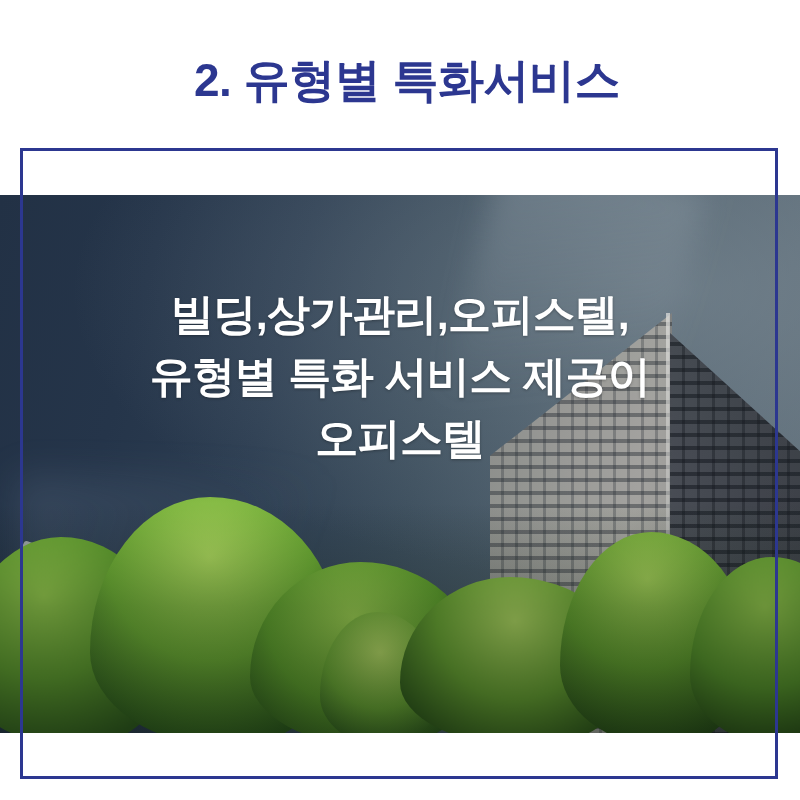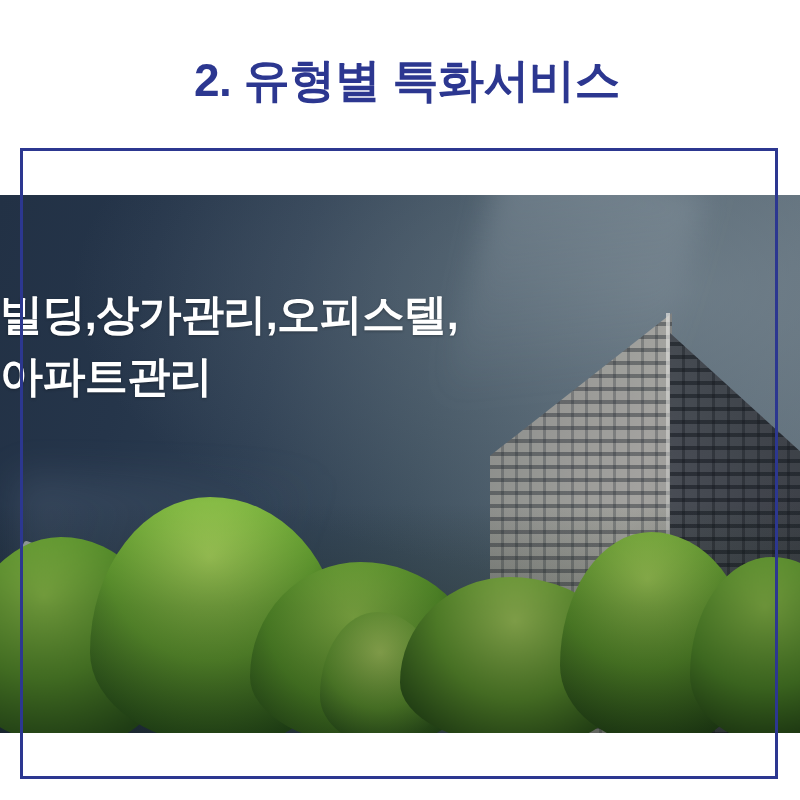--- a/index.html
+++ b/index.html
@@ -233,20 +233,21 @@
     border-radius: 3px;
   }
 
   
   #photo-copy {
     position: absolute;
     left: 0;
     top: 283px;
     width: 800px;
     z-index: 4;
+    text-align: center;
     color: #ffffff;
     font-size: 43px;
     font-weight: 600;
     line-height: 62px;
     letter-spacing: -0.6px;
     text-shadow: 0 1px 3px rgba(0,0,0,0.30);
   }
   #photo-copy .copy-line { display: block; white-space: nowrap; }
 
   
@@ -285,18 +286,19 @@
     <div class="tree" id="tree-3"></div>
     <div class="tree" id="tree-7"></div>
     <div class="tree" id="tree-4"></div>
     <div class="tree" id="tree-5"></div>
     <div class="tree" id="tree-6"></div>
     <div id="foliage-shade"></div>
   </div>
 
   <div id="photo-copy">
     <span class="copy-line">빌딩,상가관리,오피스텔,</span>
-    <span class="copy-line">아파트관리</span>
+    <span class="copy-line">유형별 특화 서비스 제공이</span>
+    <span class="copy-line">오피스텔</span>
   </div>
 
   <div id="blue-frame"></div>
 
 </div>
 
 </body></html>

